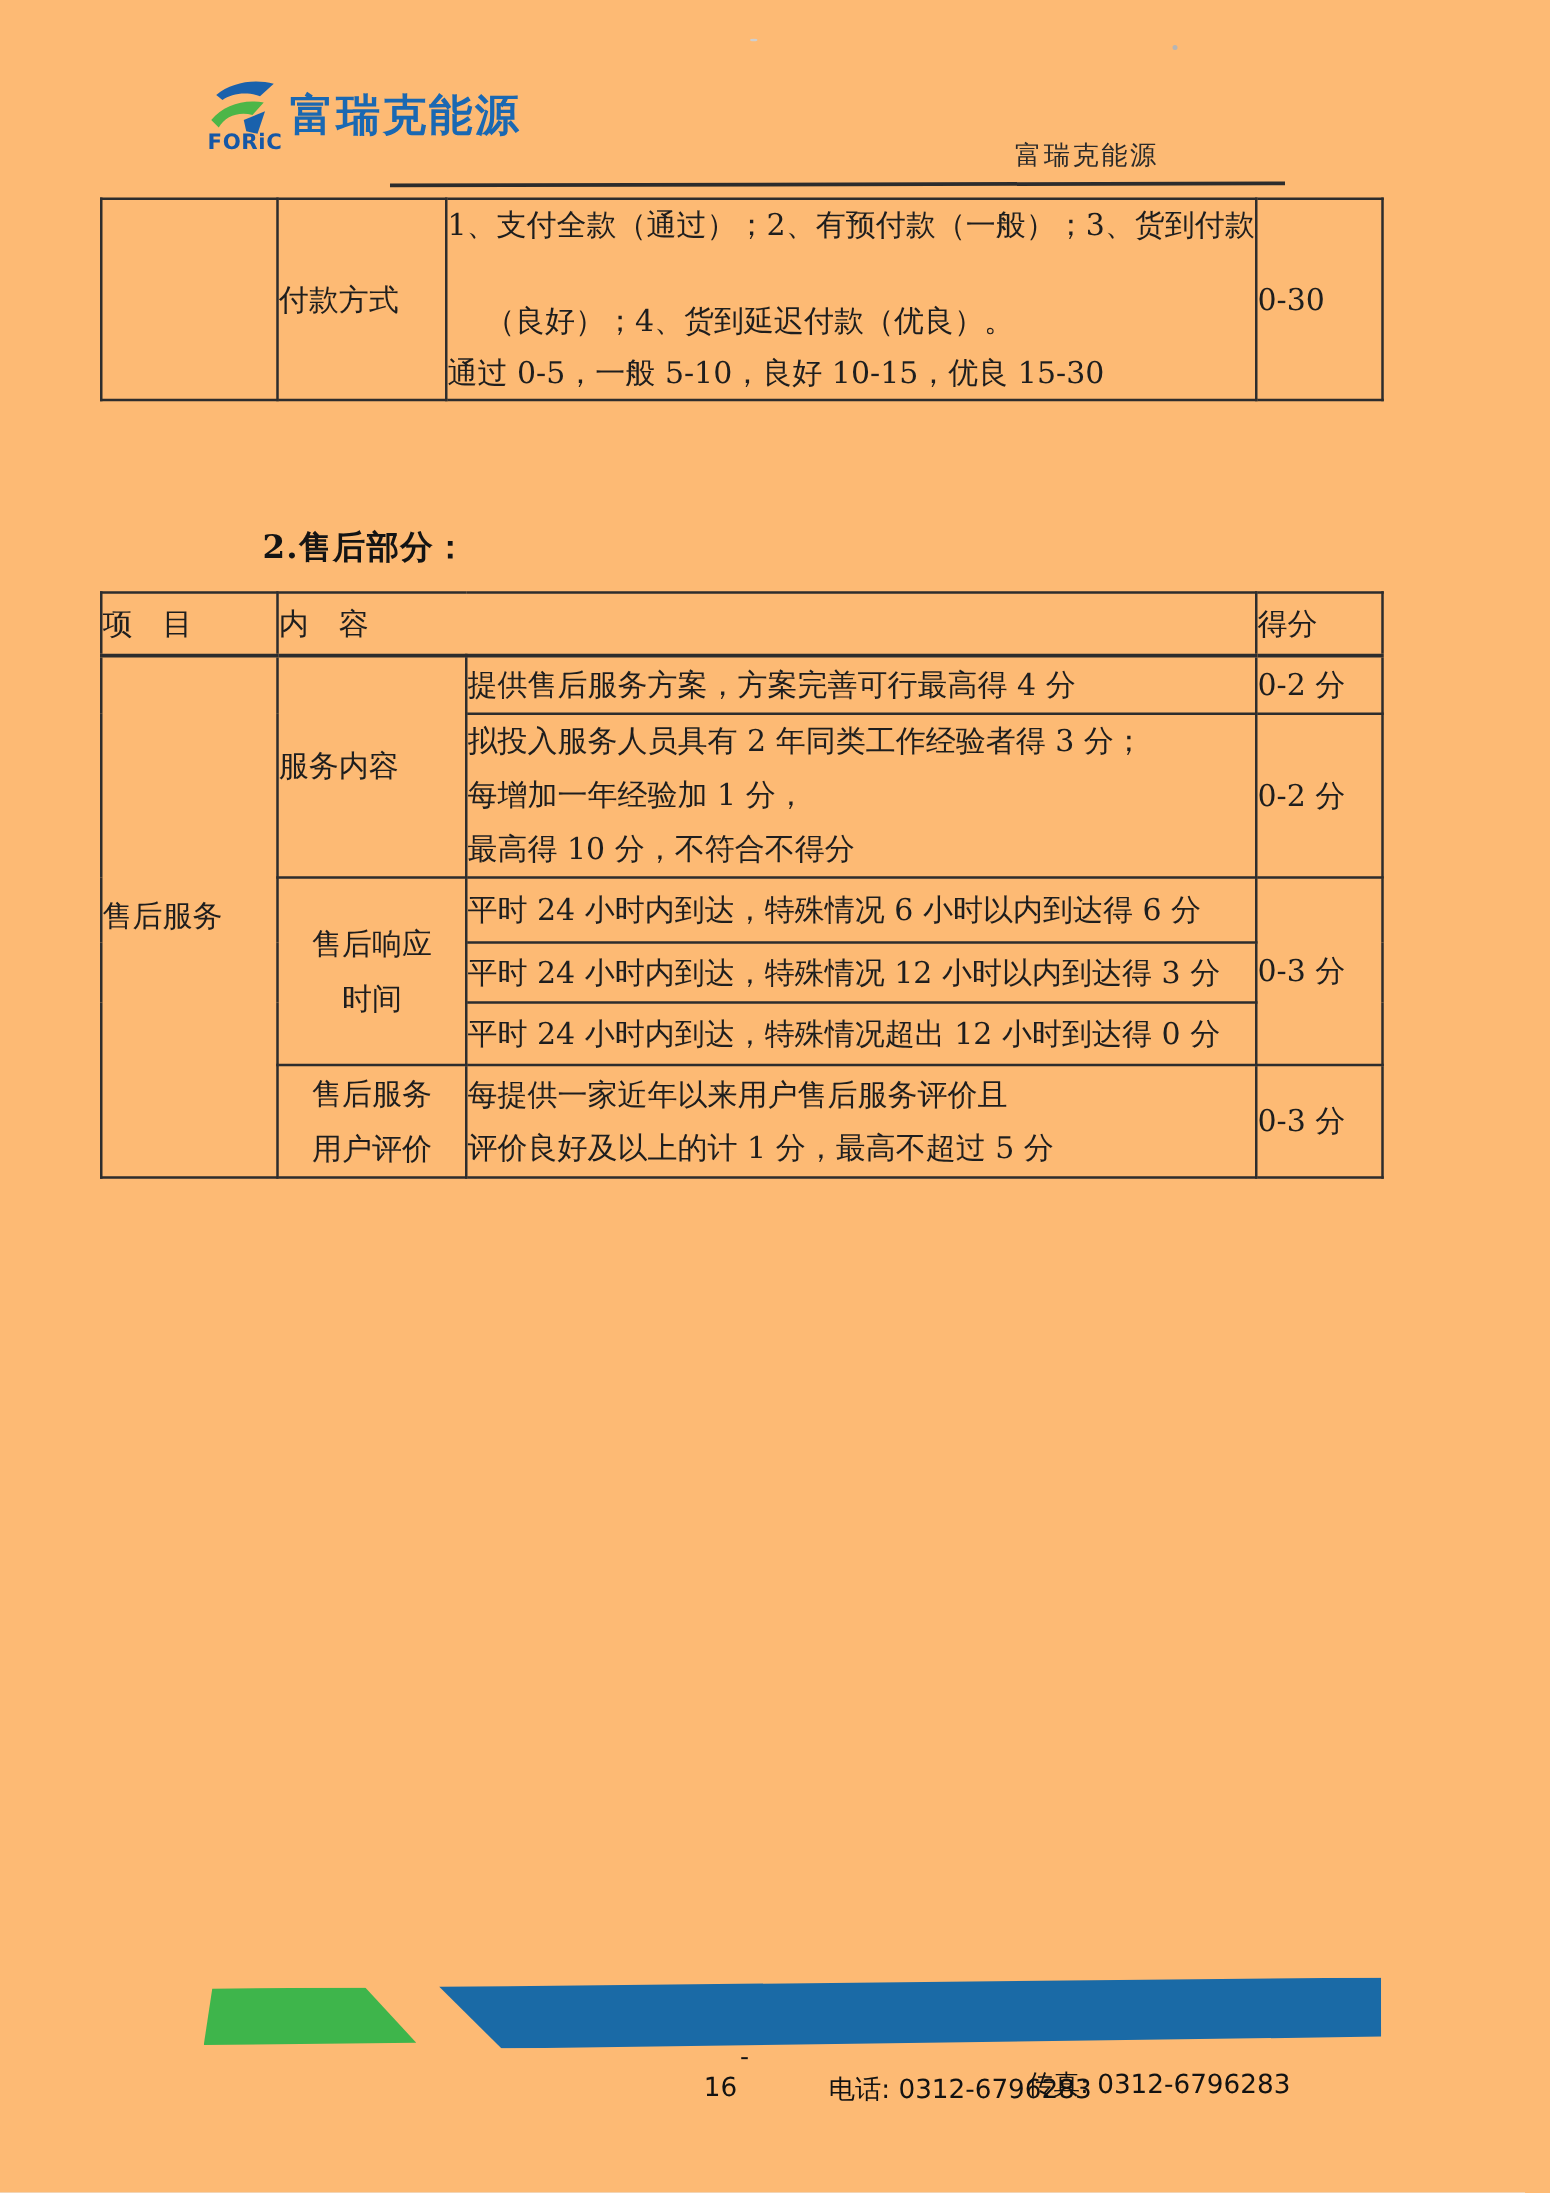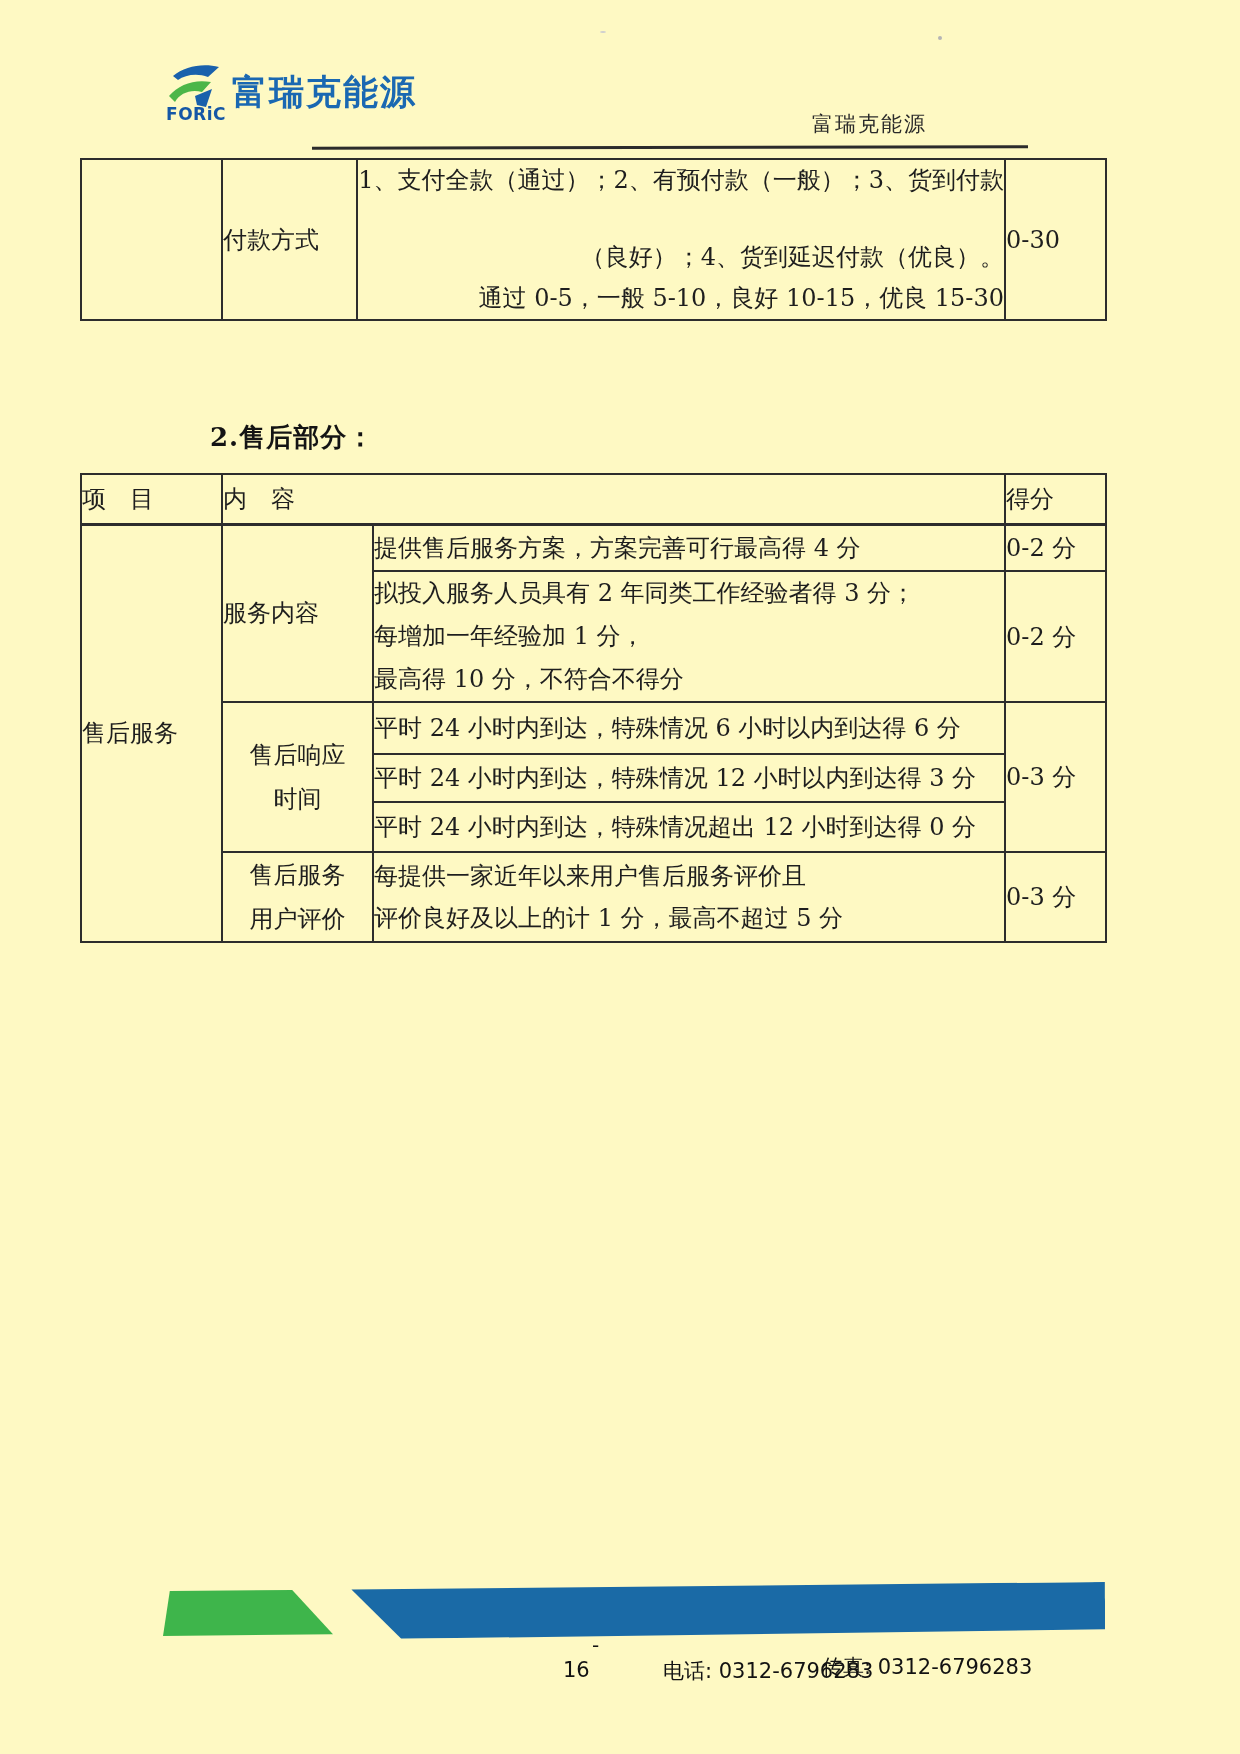--- a/index.html
+++ b/index.html
@@ -1,18 +1,18 @@
 <!DOCTYPE html>
 <html><head>
 <meta charset="utf-8">
 <style>
   html,body{margin:0;padding:0;background:#e9e9e9;}
   .page{
     position:relative;width:1240px;height:1754px;margin:0 auto;
-    background:#fef9c3;overflow:hidden;
+    background:#fdba74;overflow:hidden;
     font-family:"DejaVu Serif","Liberation Serif",serif;
     color:#1e1e1e;
   }
   
   .logo{position:absolute;left:163px;top:60px;width:420px;height:72px;}
   .logo-mark{position:absolute;left:4px;top:2px;width:58px;height:46px;}
   .logo-foric{
     position:absolute;left:0px;top:44px;width:66px;text-align:center;
     font-family:"DejaVu Sans","Liberation Sans",sans-serif;
     font-weight:bold;font-size:17px;color:#1557a6;letter-spacing:.5px;
@@ -41,21 +41,21 @@
   table.doc td{
     border:2px solid #2d2d2d;padding:0;vertical-align:middle;
     overflow:hidden;
   }
   .t1{left:80px;top:158px;width:1025px;}
   .t2{left:80px;top:473px;width:1025px;padding-left:20px;}
   .cell-center{text-align:left;}
   .cell-content{padding-left:11px;}
   .line{line-height:40px;white-space:nowrap;}
   .t1 .rowA .line{line-height:39px;}
-  .t1 .rowB .line{line-height:41px;text-align:right;}
+  .t1 .rowB .line{line-height:41px;}
   .indent1{padding-left:30px;margin-top:36px;}
   .t2 .hdr td{border-bottom-width:3px;font-size:24px;}
   .t2 .lines3 .line{line-height:43px;}
   .t2 .lines2 .line{line-height:42px;}
   .label2{line-height:44px;text-align:center;}
   
   .section-title{
     position:absolute;left:210px;top:420px;
     font-size:26px;font-weight:bold;letter-spacing:1px;color:#141414;
   }

